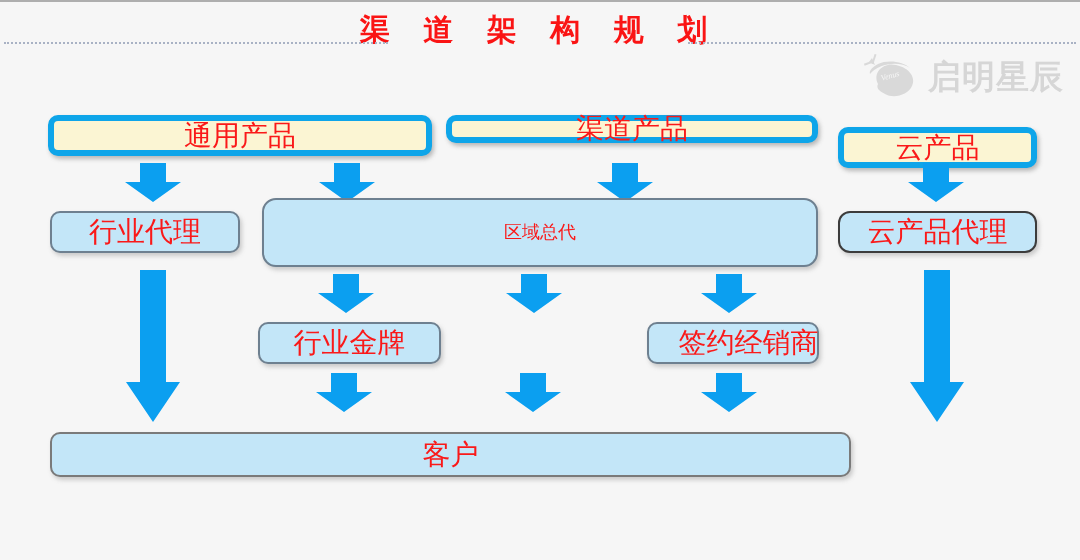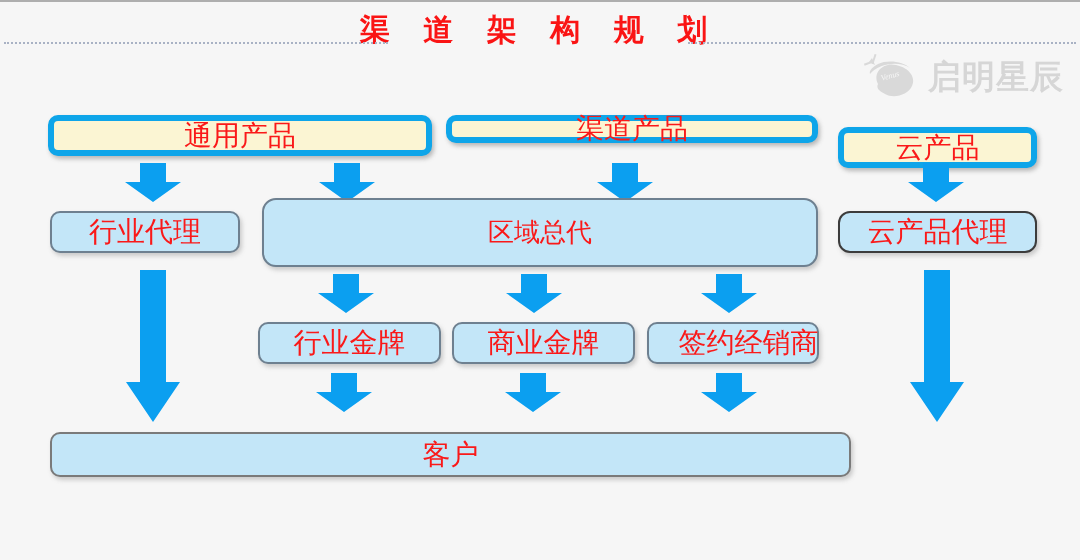--- a/index.html
+++ b/index.html
@@ -54,21 +54,21 @@
     background: var(--yellow-fill, #fbf5d3);
     border: 6px solid #0ea5e9;
     box-shadow: 2px 3px 4px rgba(110,110,110,.45);
   }
   .box.blue {
     background: var(--blue-fill, #c3e6f8);
     border: 2px solid #6e8090;
     box-shadow: 2px 3px 4px rgba(120,120,120,.35);
   }
   .box.blue.dark-border { border-color: #3c3c3c; border-radius: 12px; }
-  .box.regional { font-size: 26px; border-radius: 14px; }
+  .box.regional { font-size: 18px; border-radius: 14px; }
   .box.customer { border-color: #7a7a7a; }
 
   
   .arrow {
     position: absolute;
     background: var(--arrow-blue, #0b9ff0);
   }
   .arrow.short {
     width: 56px; height: 39px;
     clip-path: polygon(calc(50% - 13px) 0, calc(50% + 13px) 0,
@@ -135,23 +135,20 @@
   <div class="arrow long" style="left:126px; top:268px;"></div>
   <div class="arrow long" style="left:910px; top:268px;"></div>
 
   <div class="arrow short" style="left:318px; top:272px;"></div>
   <div class="arrow short" style="left:506px; top:272px;"></div>
   <div class="arrow short" style="left:701px; top:272px;"></div>
 
   <div class="box blue" style="left:258px; top:320px; width:183px; height:42px;">
     <span>行业金牌</span>
   </div>
-  <div class="box blue" style="left:452px; top:320px; width:183px; height:42px;">
-    <span>商业金牌</span>
-  </div>
   <div class="box blue" style="left:647px; top:320px; width:172px; height:42px;padding-left:31px;">
     <span>签约经销商</span>
   </div>
 
   <div class="arrow short" style="left:316px; top:371px;"></div>
   <div class="arrow short" style="left:505px; top:371px;"></div>
   <div class="arrow short" style="left:701px; top:371px;"></div>
 
   <div class="box blue customer" style="left:50px; top:430px; width:801px; height:45px;">
     <span>客户</span>

